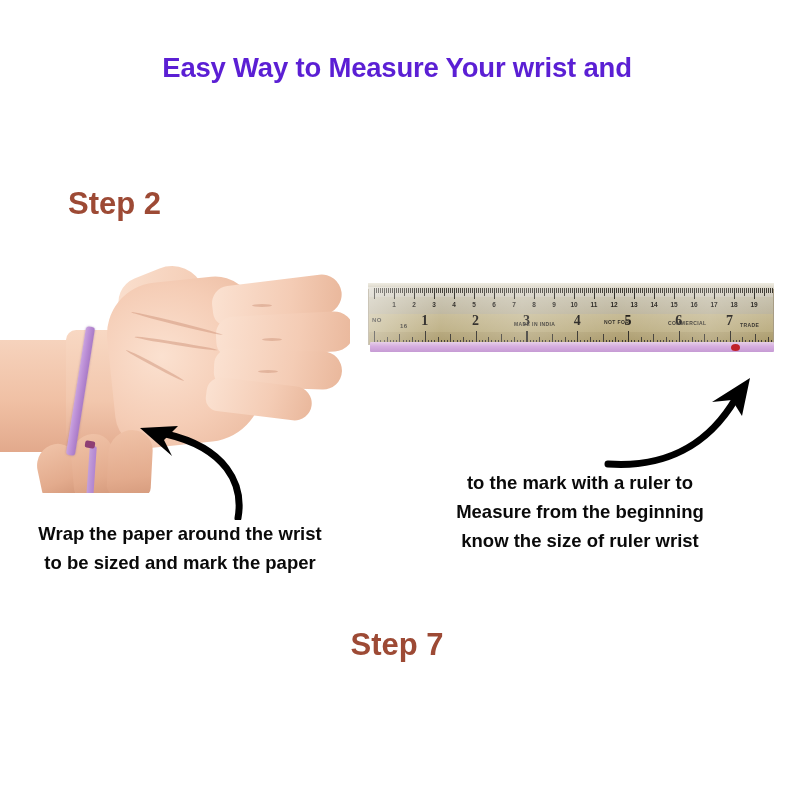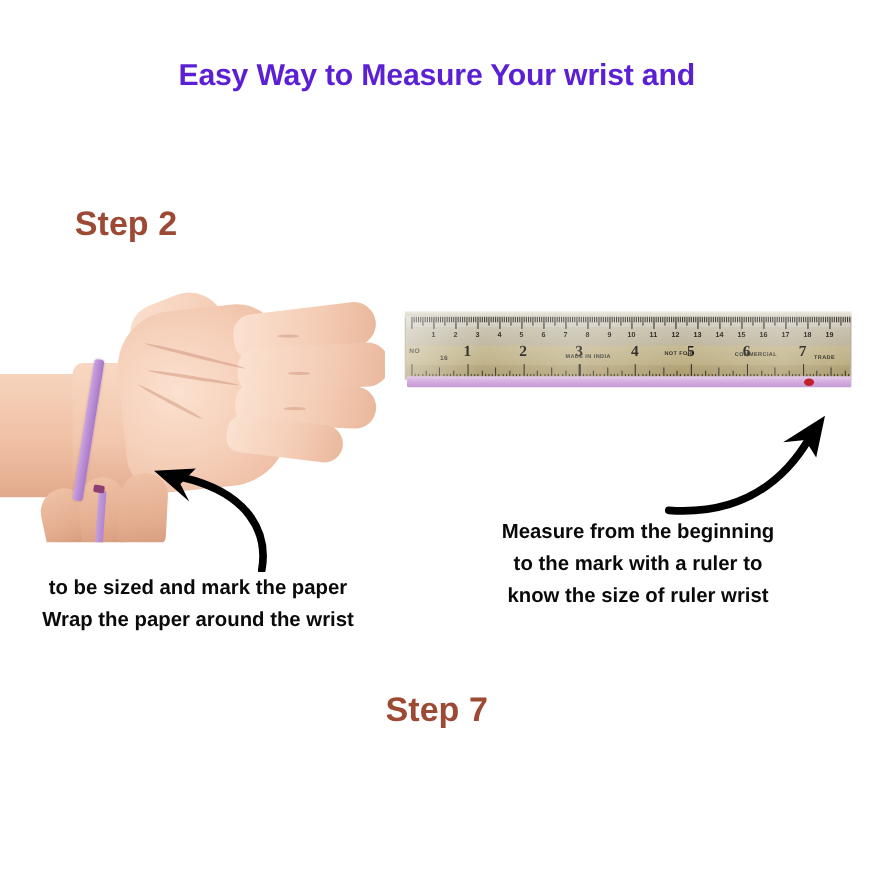--- a/index.html
+++ b/index.html
@@ -227,22 +227,22 @@
     <div class="strip-tail"></div>
     <div class="strip-mark"></div>
   </div>
 
   <svg class="arrow-svg" id="arrow1" width="150" height="108" viewBox="0 0 150 108">
     <path d="M112 106 C 118 72, 100 36, 40 22" stroke="#000" stroke-width="7" fill="none" stroke-linecap="round"></path>
     <path d="M14 16 L 52 14 L 38 28 L 46 44 Z" fill="#000"></path>
   </svg>
 
   <div class="caption" id="cap1">
+    <div>Wrap the paper around the wrist</div>
     <div>to be sized and mark the paper</div>
-    <div>Wrap the paper around the wrist</div>
   </div>
 
 
   <div id="ruler-photo">
     <div class="ruler-body"></div>
     <div class="ruler-top-edge"></div>
     <div class="tickrow" id="metric-ticks" style="top: 5px;">
         <div class="tick maj" style="left: 6px; top: 0px; height: 11px;"></div>
         <div class="tick" style="left: 8px; top: 0px; height: 5px;"></div>
         <div class="tick" style="left: 10px; top: 0px; height: 5px;"></div>
@@ -614,21 +614,21 @@
     <div class="paper-strip"></div>
     <div class="paper-mark"></div>
   </div>
 
   <svg class="arrow-svg" id="arrow2" width="170" height="104" viewBox="0 0 170 104">
     <path d="M4 92 C 60 96, 104 74, 132 26" stroke="#000" stroke-width="7" fill="none" stroke-linecap="round"></path>
     <path d="M146 6 L 138 44 L 128 28 L 108 30 Z" fill="#000"></path>
   </svg>
 
   <div class="caption" id="cap2">
+    <div>to the mark with a ruler to</div>
     <div>Measure from the beginning</div>
-    <div>to the mark with a ruler to</div>
     <div>know the size of ruler wrist</div>
   </div>
 
   <div class="step-head" id="step3-head">Step 7</div>
 
 
 </div>
 
 </body></html>

